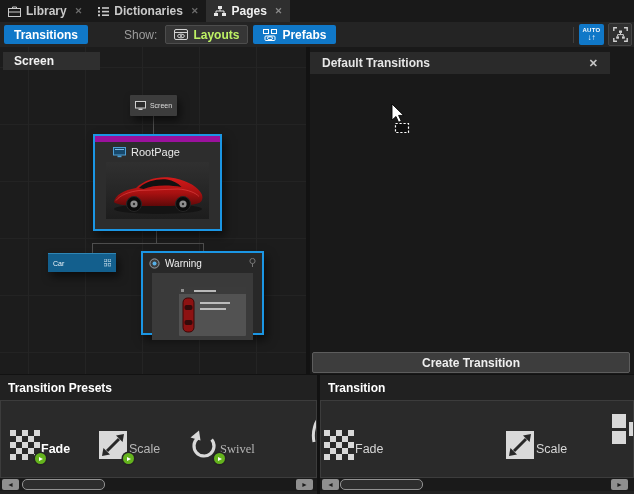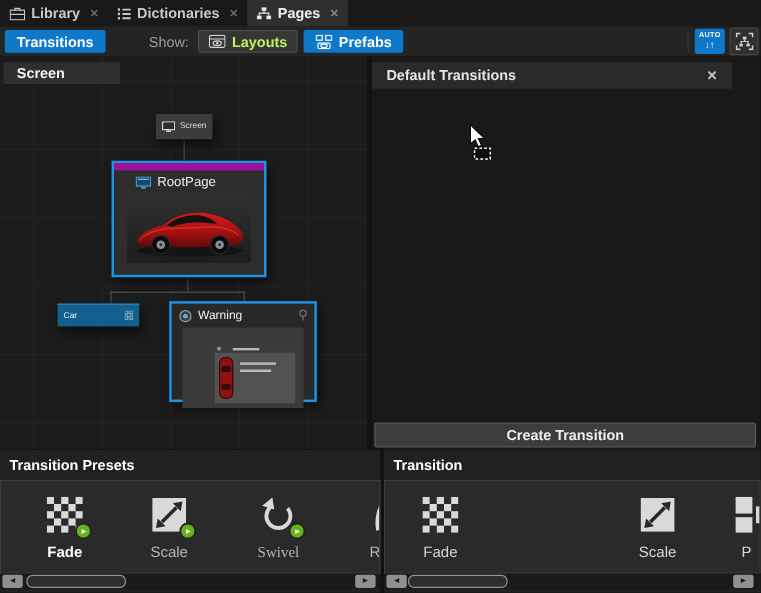--- a/index.html
+++ b/index.html
@@ -75,21 +75,21 @@
   .cursor{position:absolute;left:76px;top:52px;}
   
   .bottom{position:absolute;left:0;top:375px;width:634px;height:119px;background:#121212;}
   .bpanel{position:absolute;top:0;height:119px;background:#212121;}
   .bpanel.presets{left:0;width:317px;}
   .bpanel.anims{left:320px;width:314px;}
   .bp-title{height:25px;display:flex;align-items:center;padding-left:8px;
             font-size:12px;font-weight:700;color:#ffffff;}
   .bp-items{position:absolute;left:0;top:25px;right:0;height:78px;background:#2a2a2a;
             border:1px solid #3c3c3c;box-sizing:border-box;overflow:hidden;}
-  .preset-item{position:absolute;top:0;height:100%;display:flex;flex-direction:column;align-items:center;padding-top:12px;box-sizing:border-box;}
+  .preset-item{position:absolute;top:0;height:100%;display:flex;flex-direction:row;align-items:center;padding-top:12px;box-sizing:border-box;}
   .icon-wrap{position:relative;width:32px;height:32px;display:flex;align-items:center;justify-content:center;}
   .badge{position:absolute;right:-5px;bottom:-3px;width:11px;height:11px;border-radius:50%;
          background:#64b31d;box-shadow:0 0 0 1.5px #242424;display:flex;align-items:center;justify-content:center;}
   .badge .tri{width:0;height:0;border-left:4px solid #fff;border-top:2.7px solid transparent;border-bottom:2.7px solid transparent;margin-left:1px;}
   .p-label{margin-top:8px;font-size:12.5px;color:#b5b5b5;}
   .p-label.sel{color:#ffffff;font-weight:700;}
   .a-label{margin-top:8px;font-size:12.5px;color:#d6d6d6;}
   .partial{overflow:hidden;}
   
   .hscroll{position:absolute;left:0;right:0;top:103px;height:13px;background:#1a1a1a;}

